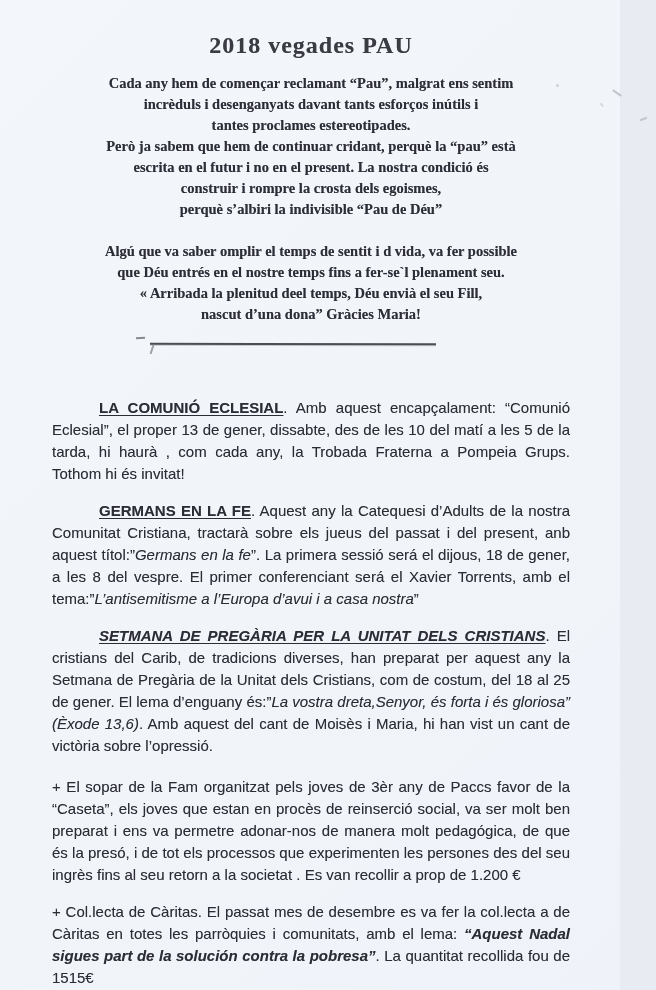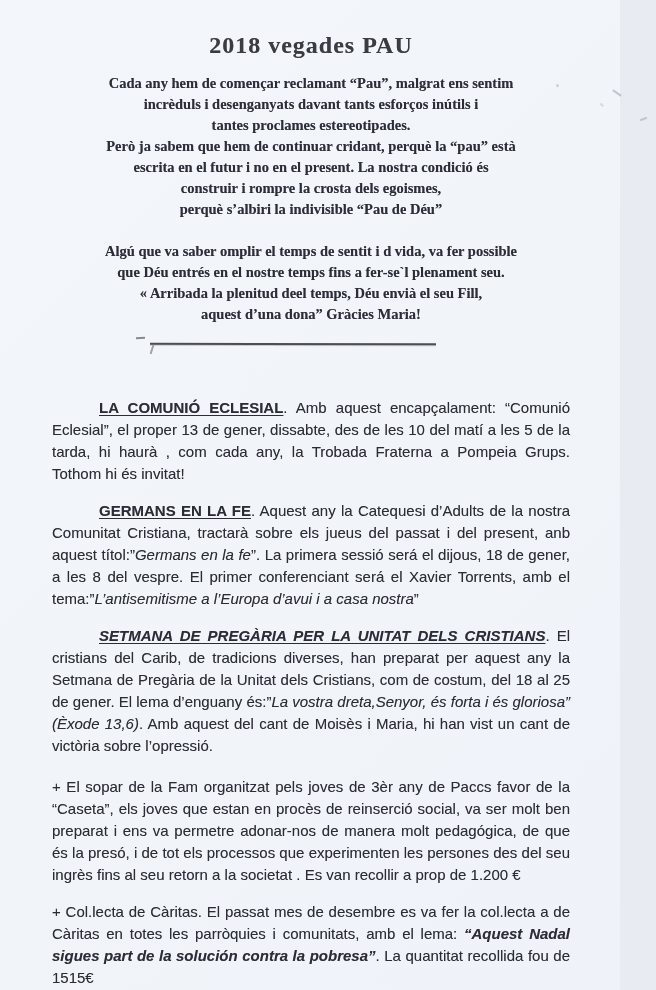--- a/index.html
+++ b/index.html
@@ -80,21 +80,21 @@
   <div class="intro">Cada any hem de començar reclamant “Pau”, malgrat ens sentim
 incrèduls i desenganyats davant tants esforços inútils i
 tantes proclames estereotipades.
 Però ja sabem que hem de continuar cridant, perquè la “pau” està
 escrita en el futur i no en el present. La nostra condició és
 construir i rompre la crosta dels egoismes,
 perquè s’albiri la indivisible “Pau de Déu”</div>
   <div class="intro">Algú que va saber omplir el temps de sentit i d vida, va fer possible
 que Déu entrés en el nostre temps fins a fer-se`l plenament seu.
 « Arribada la plenitud deel temps, Déu envià el seu Fill,
-aquest d’una dona” Gràcies Maria!</div>
+nascut d’una dona” Gràcies Maria!</div>
 
   <div class="divider-wrap">
     <div class="divider-dash"></div>
     <div class="divider-line"></div>
     <div class="divider-tick"></div>
   </div>
 
   <div class="sections">
 
     <p class="para"><span class="h-underline">LA COMUNIÓ ECLESIAL</span><span>. Amb aquest encapçalament: “Comunió Eclesial”, el proper 13 de gener, dissabte, des de les 10 del matí a les 5 de la tarda, hi haurà , com cada any, la Trobada Fraterna a Pompeia Grups. Tothom hi és invitat!</span></p>

